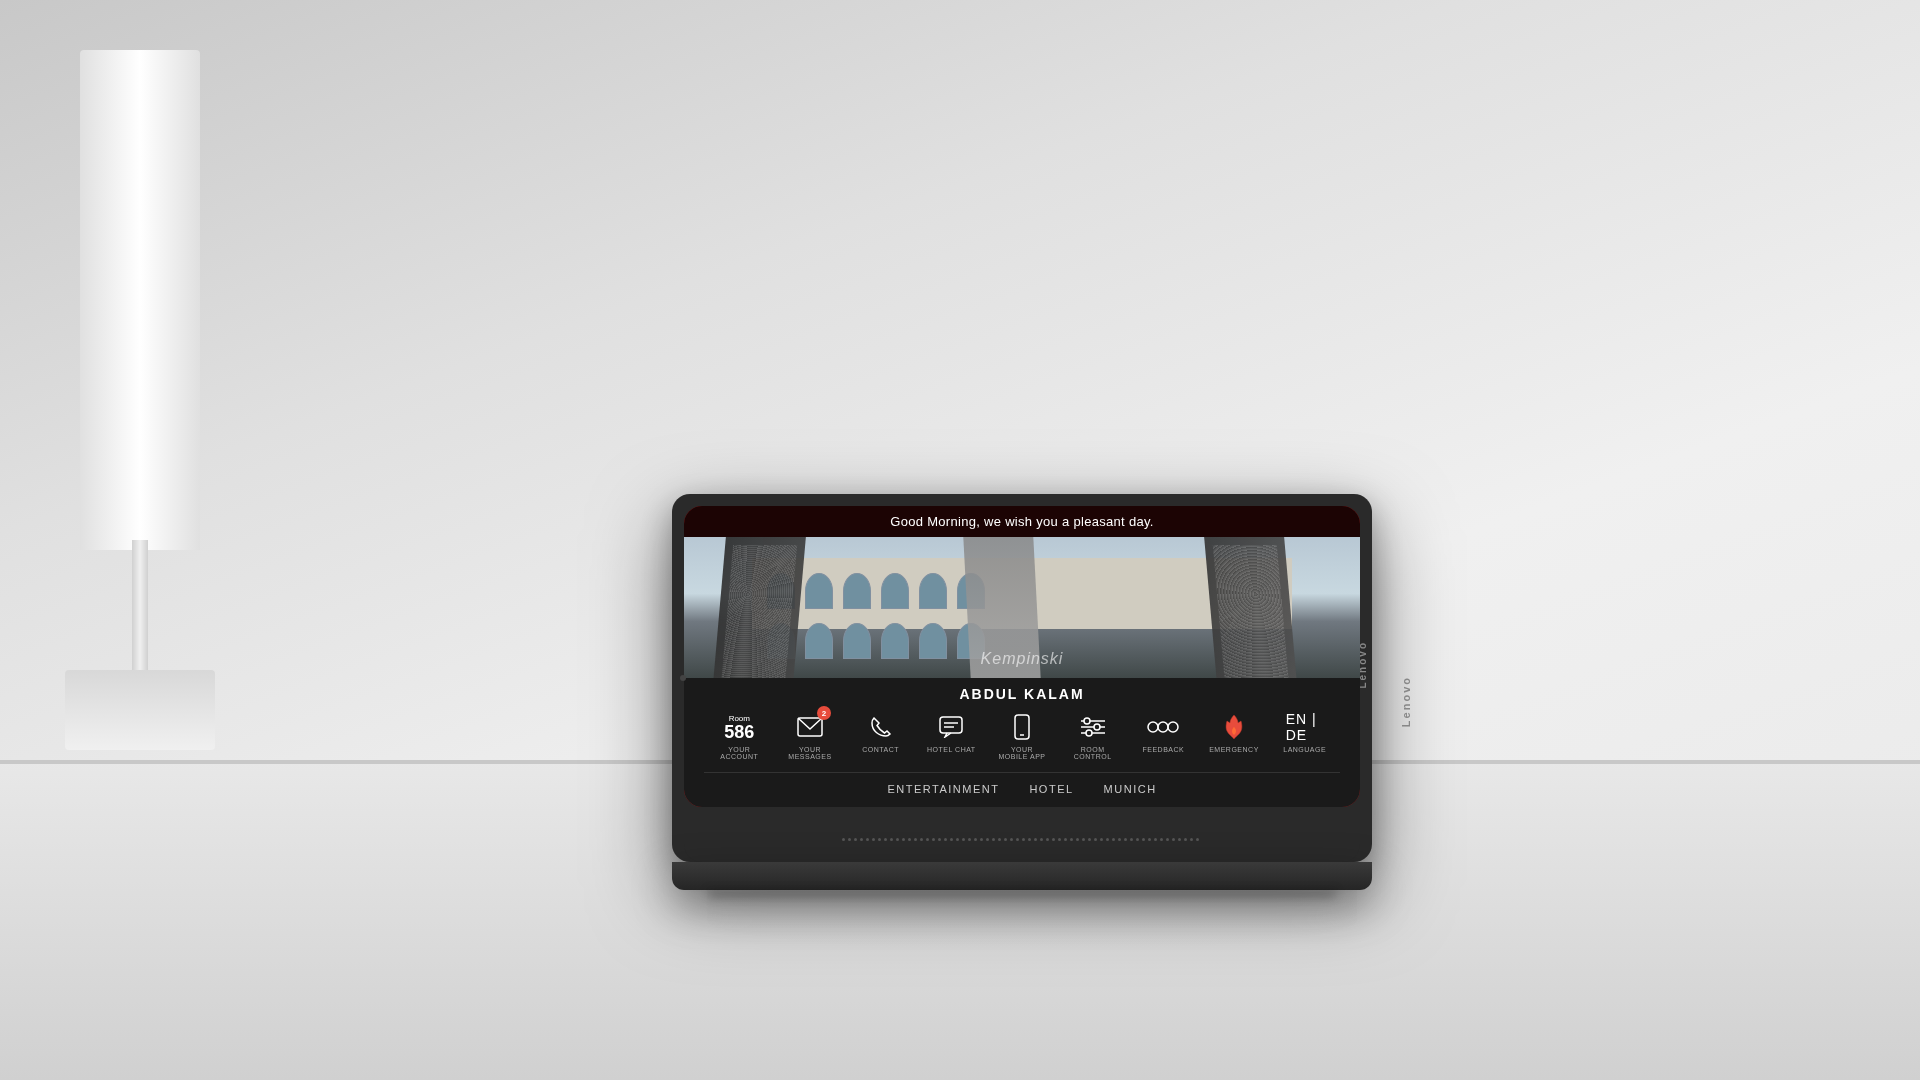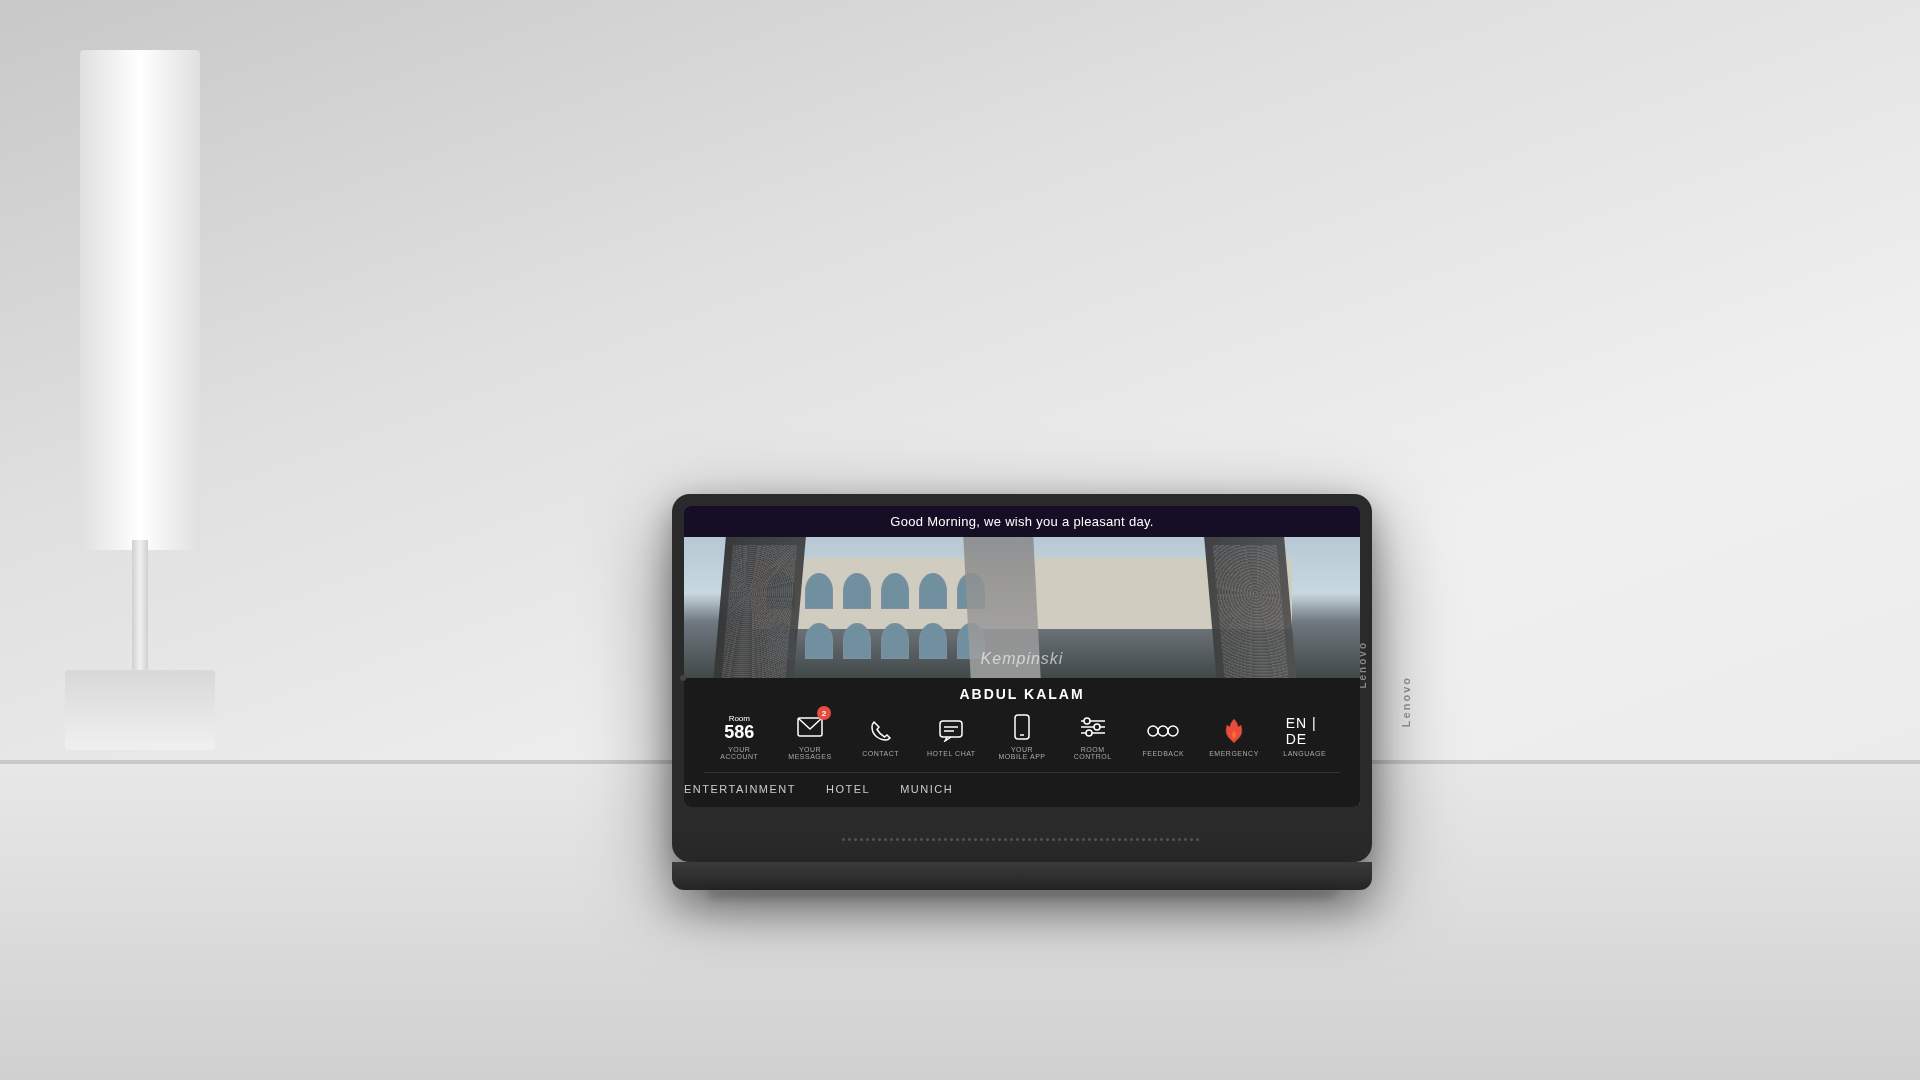--- a/index.html
+++ b/index.html
@@ -88,22 +88,22 @@
       background: #2a2a2a;
       border-radius: 18px;
       padding: 12px 12px 0 12px;
       box-shadow: 0 30px 80px rgba(0,0,0,0.5), 0 10px 30px rgba(0,0,0,0.3);
       position: relative;
     }
 
     
     .tablet-screen {
       width: 100%;
-      background: #8b5cf6;
-      border-radius: 6px;
+      background: #b91c1c;
+      border-radius: 18px;
       overflow: hidden;
       position: relative;
     }
 
     
     .greeting-bar {
       background: rgba(0,0,0,0.85);
       text-align: center;
       padding: 8px 0;
       color: #ffffff;
@@ -208,21 +208,21 @@
       font-size: 14px;
       font-weight: 600;
       letter-spacing: 2px;
       margin-bottom: 0;
     }
 
     
     .nav-row {
       display: flex;
       justify-content: center;
-      align-items: center;
+      align-items: flex-start;
       gap: 0;
       padding: 4px 20px;
     }
 
     .nav-item {
       display: flex;
       flex-direction: column;
       align-items: center;
       width: 80px;
       cursor: pointer;
@@ -288,20 +288,21 @@
     
     .separator {
       height: 1px;
       background: #333;
       margin: 4px 20px;
     }
 
     
     .bottom-menu {
       display: flex;
+      justify-content: center;
       gap: 30px;
       padding: 6px 0;
     }
     .bottom-menu-item {
       color: #cccccc;
       font-size: 11px;
       letter-spacing: 1.5px;
       cursor: pointer;
     }
 

